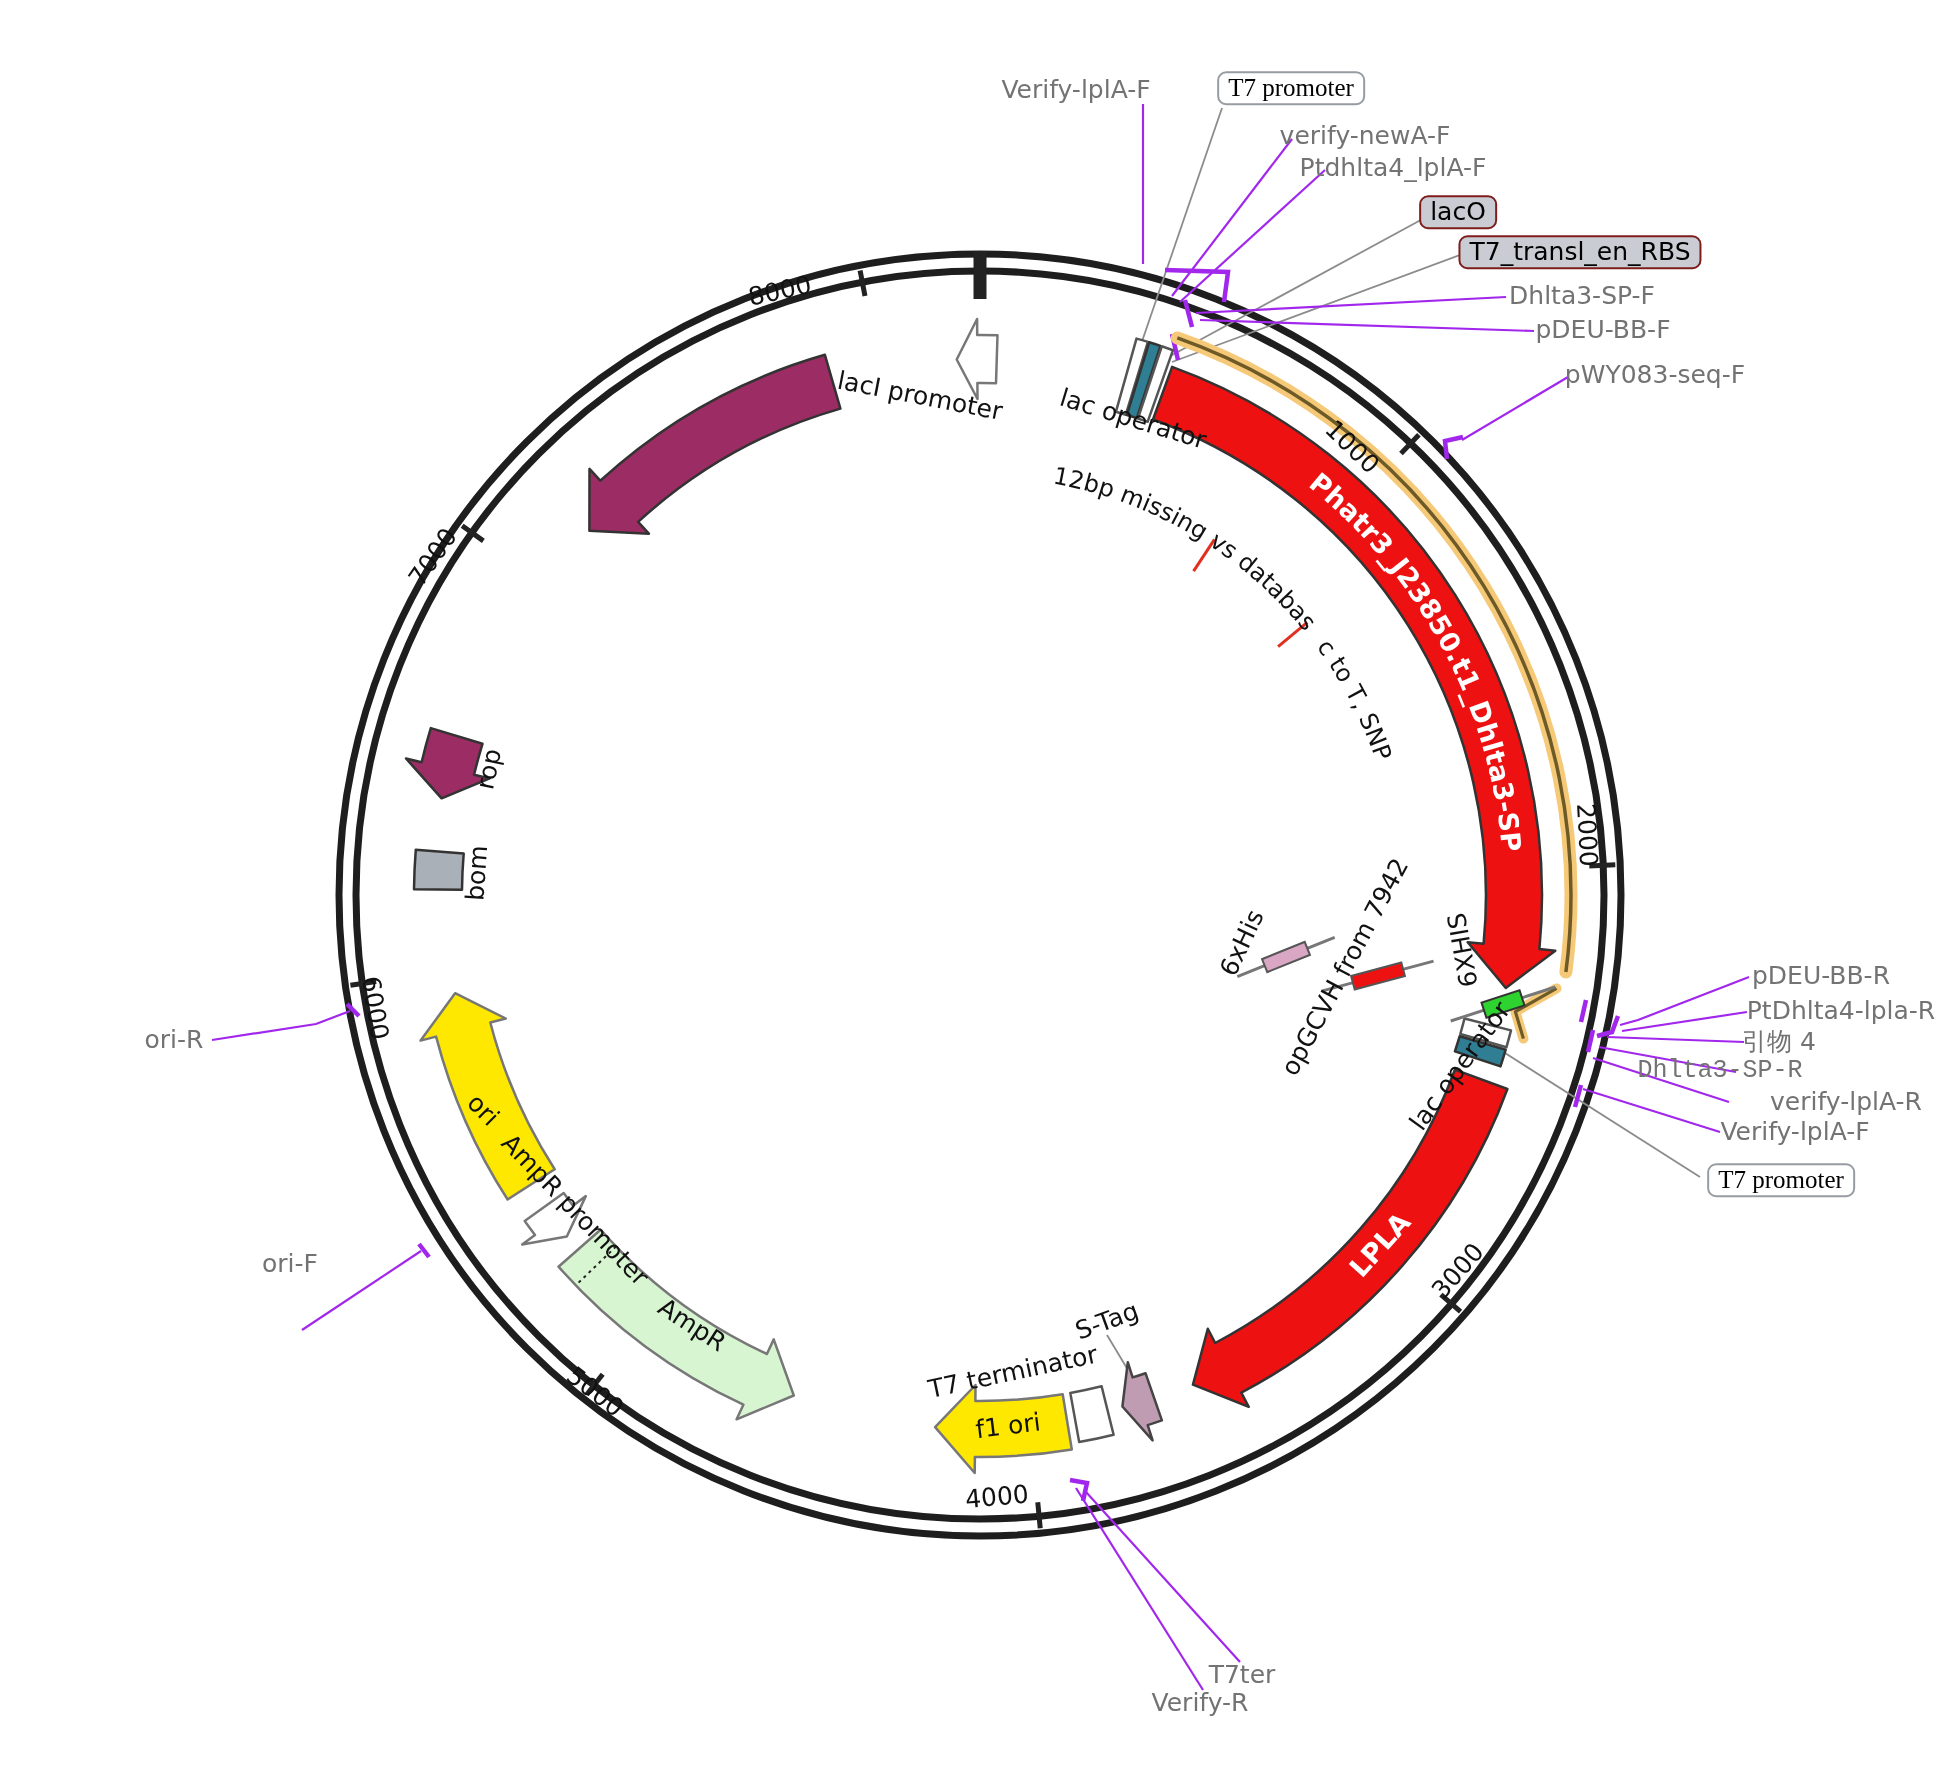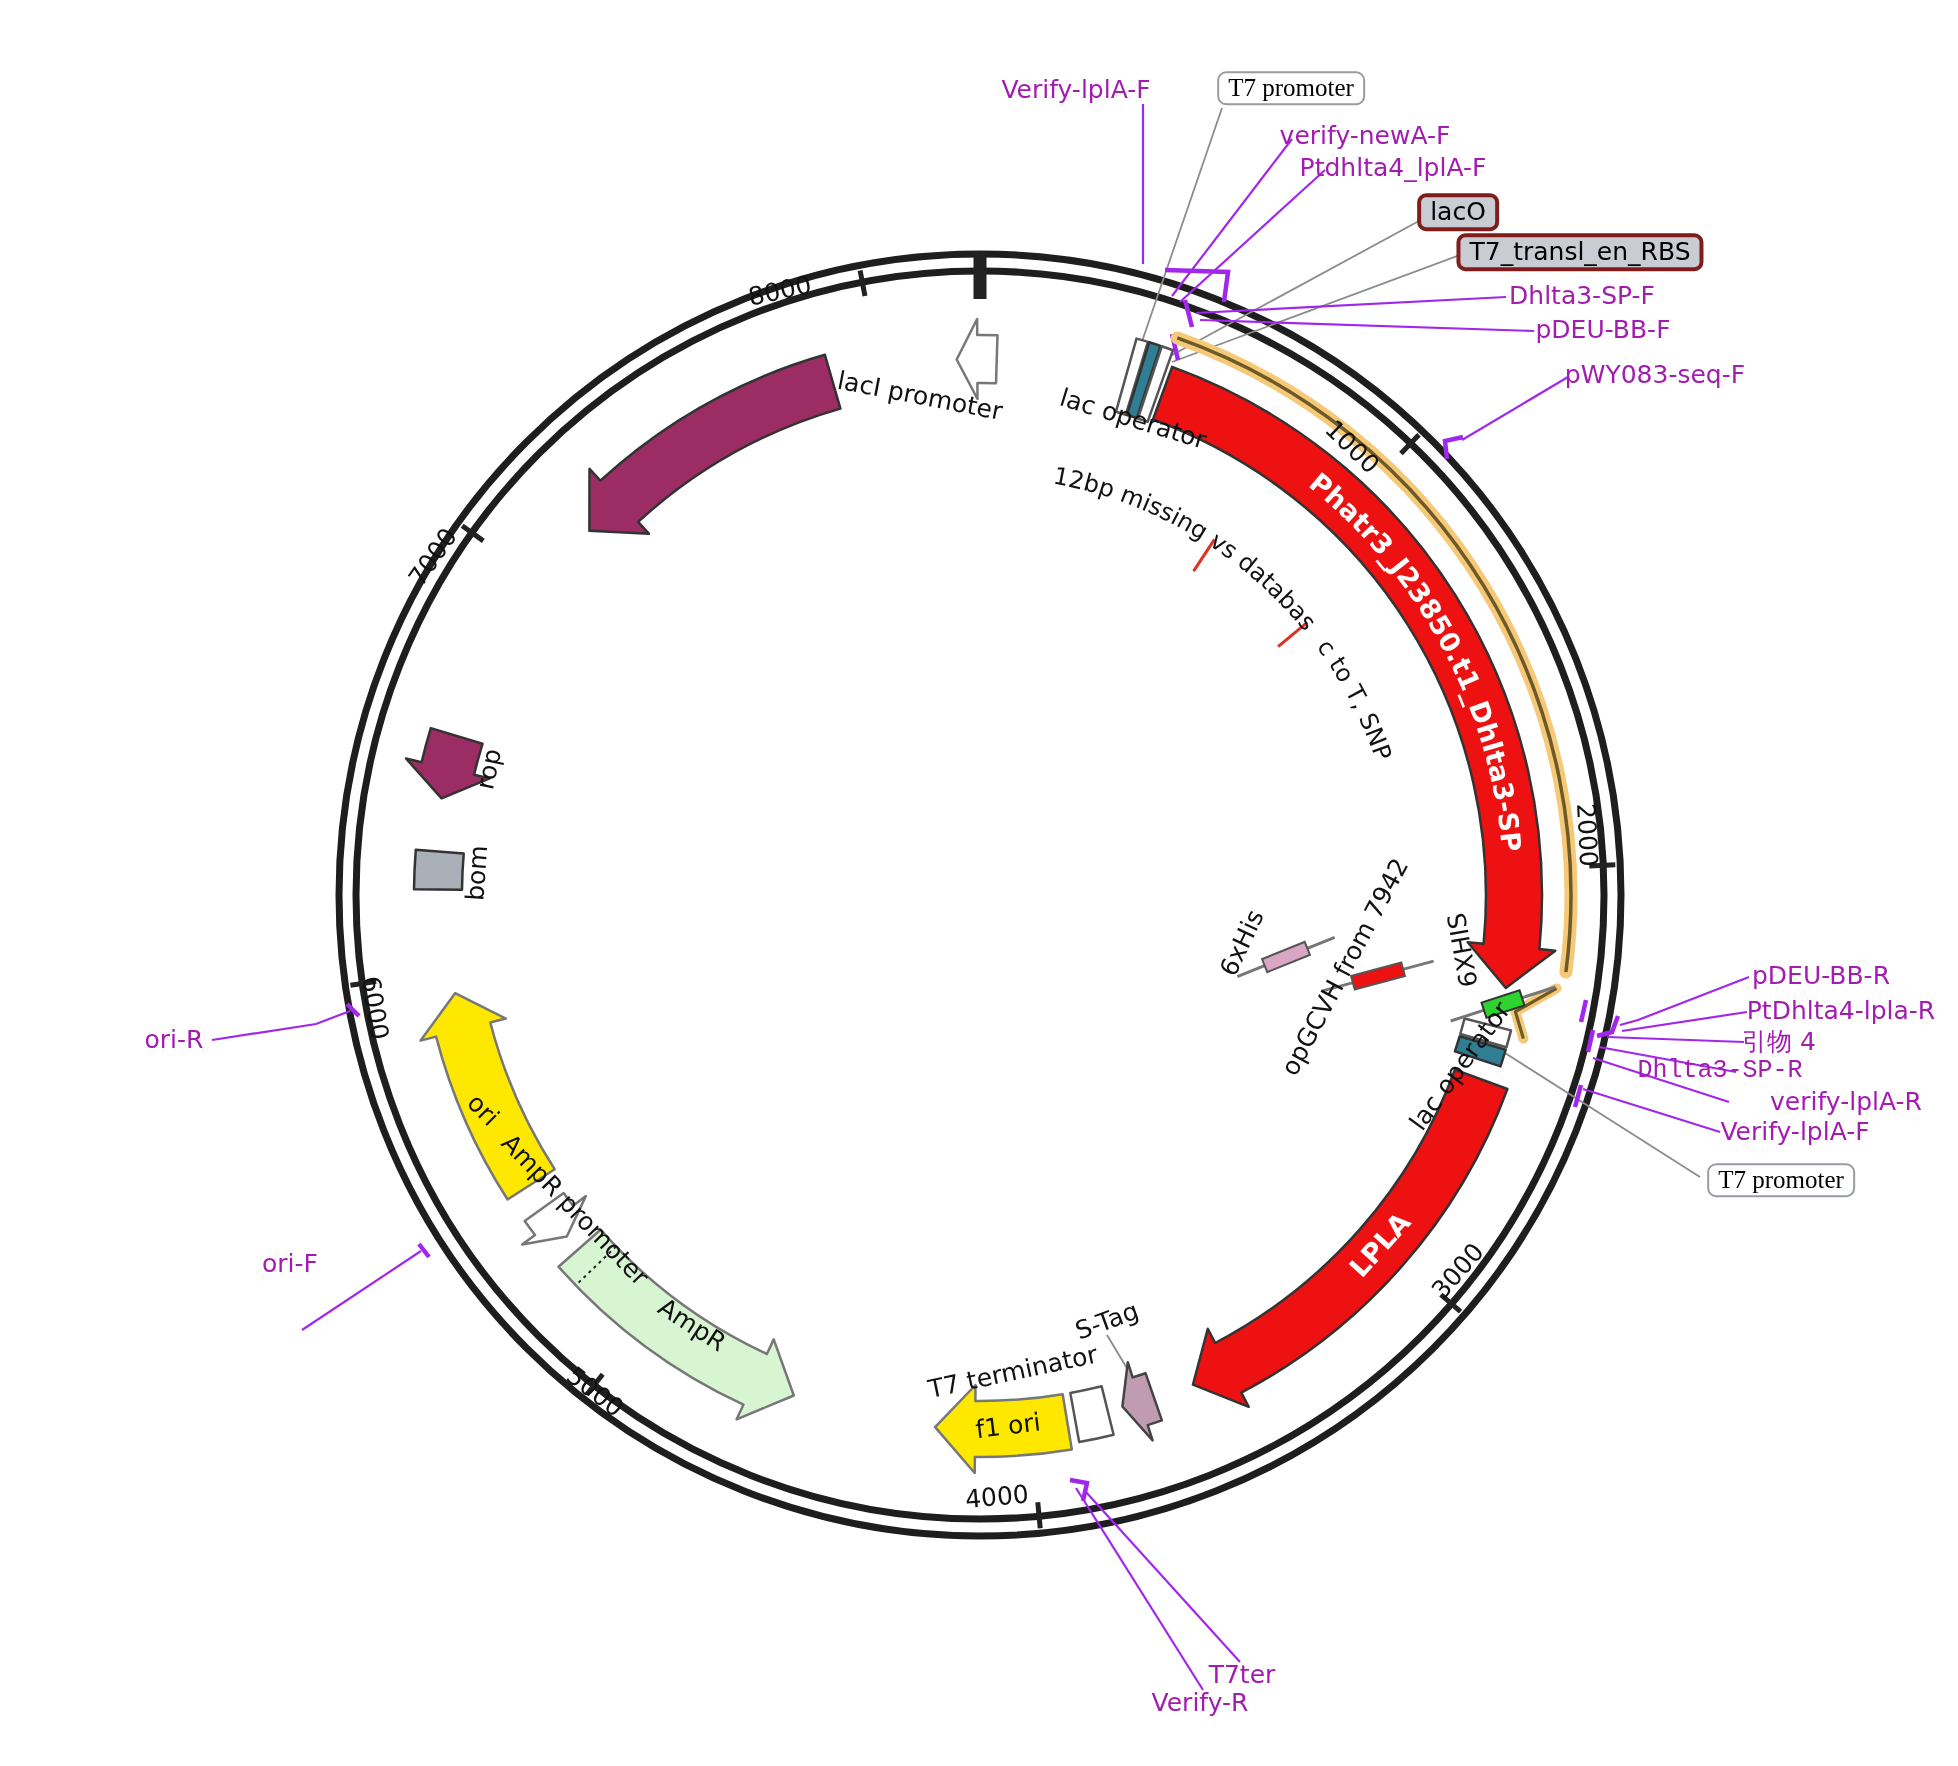--- a/index.html
+++ b/index.html
@@ -1,24 +1,24 @@
 <!DOCTYPE html>
 <html><head>
 <meta charset="utf-8">
 <style>
   html,body{margin:0;padding:0;background:#fff;}
   .stage{position:relative;width:1958px;height:1766px;overflow:hidden;background:#fff;
          font-family:"DejaVu Sans","Liberation Sans",sans-serif;}
   #map-svg{position:absolute;left:0;top:0;}
   #label-layer{position:absolute;left:0;top:0;width:100%;height:100%;pointer-events:none;}
   .lbl{position:absolute;white-space:nowrap;font-size:25px;color:#111;line-height:1.1;}
-  .lbl.purple{color:#a21caf;}
+  .lbl.purple{color:#737373;}
   .lbl.whitebold{color:#fff;font-weight:bold;font-size:27px;}
   .lbl.box-white{background:#fff;border:2px solid #979ca3;border-radius:9px;padding:1px 9px;color:#000;font-family:Liberation Serif, serif;}
-  .lbl.box-gray{background:#c9cdd3;border:4px solid #7f1d1d;border-radius:9px;padding:1px 9px;color:#000;}
+  .lbl.box-gray{background:#c9cdd3;border:2px solid #7f1d1d;border-radius:9px;padding:1px 9px;color:#000;}
   .title-block{position:absolute;text-align:center;transform:translate(-50%,-50%);}
   .title-block .t1{font-weight:bold;font-size:30px;color:#000;}
   .title-block .t2{font-size:25px;color:#222;margin-top:4px;}
 </style>
 </head>
 <body>
 
 <div class="stage">
   <svg id="map-svg" width="1958" height="1766" viewBox="0 0 1958 1766">
       <circle cx="980" cy="895" r="641" fill="none" stroke="#1E1E1E" stroke-width="7"></circle>

